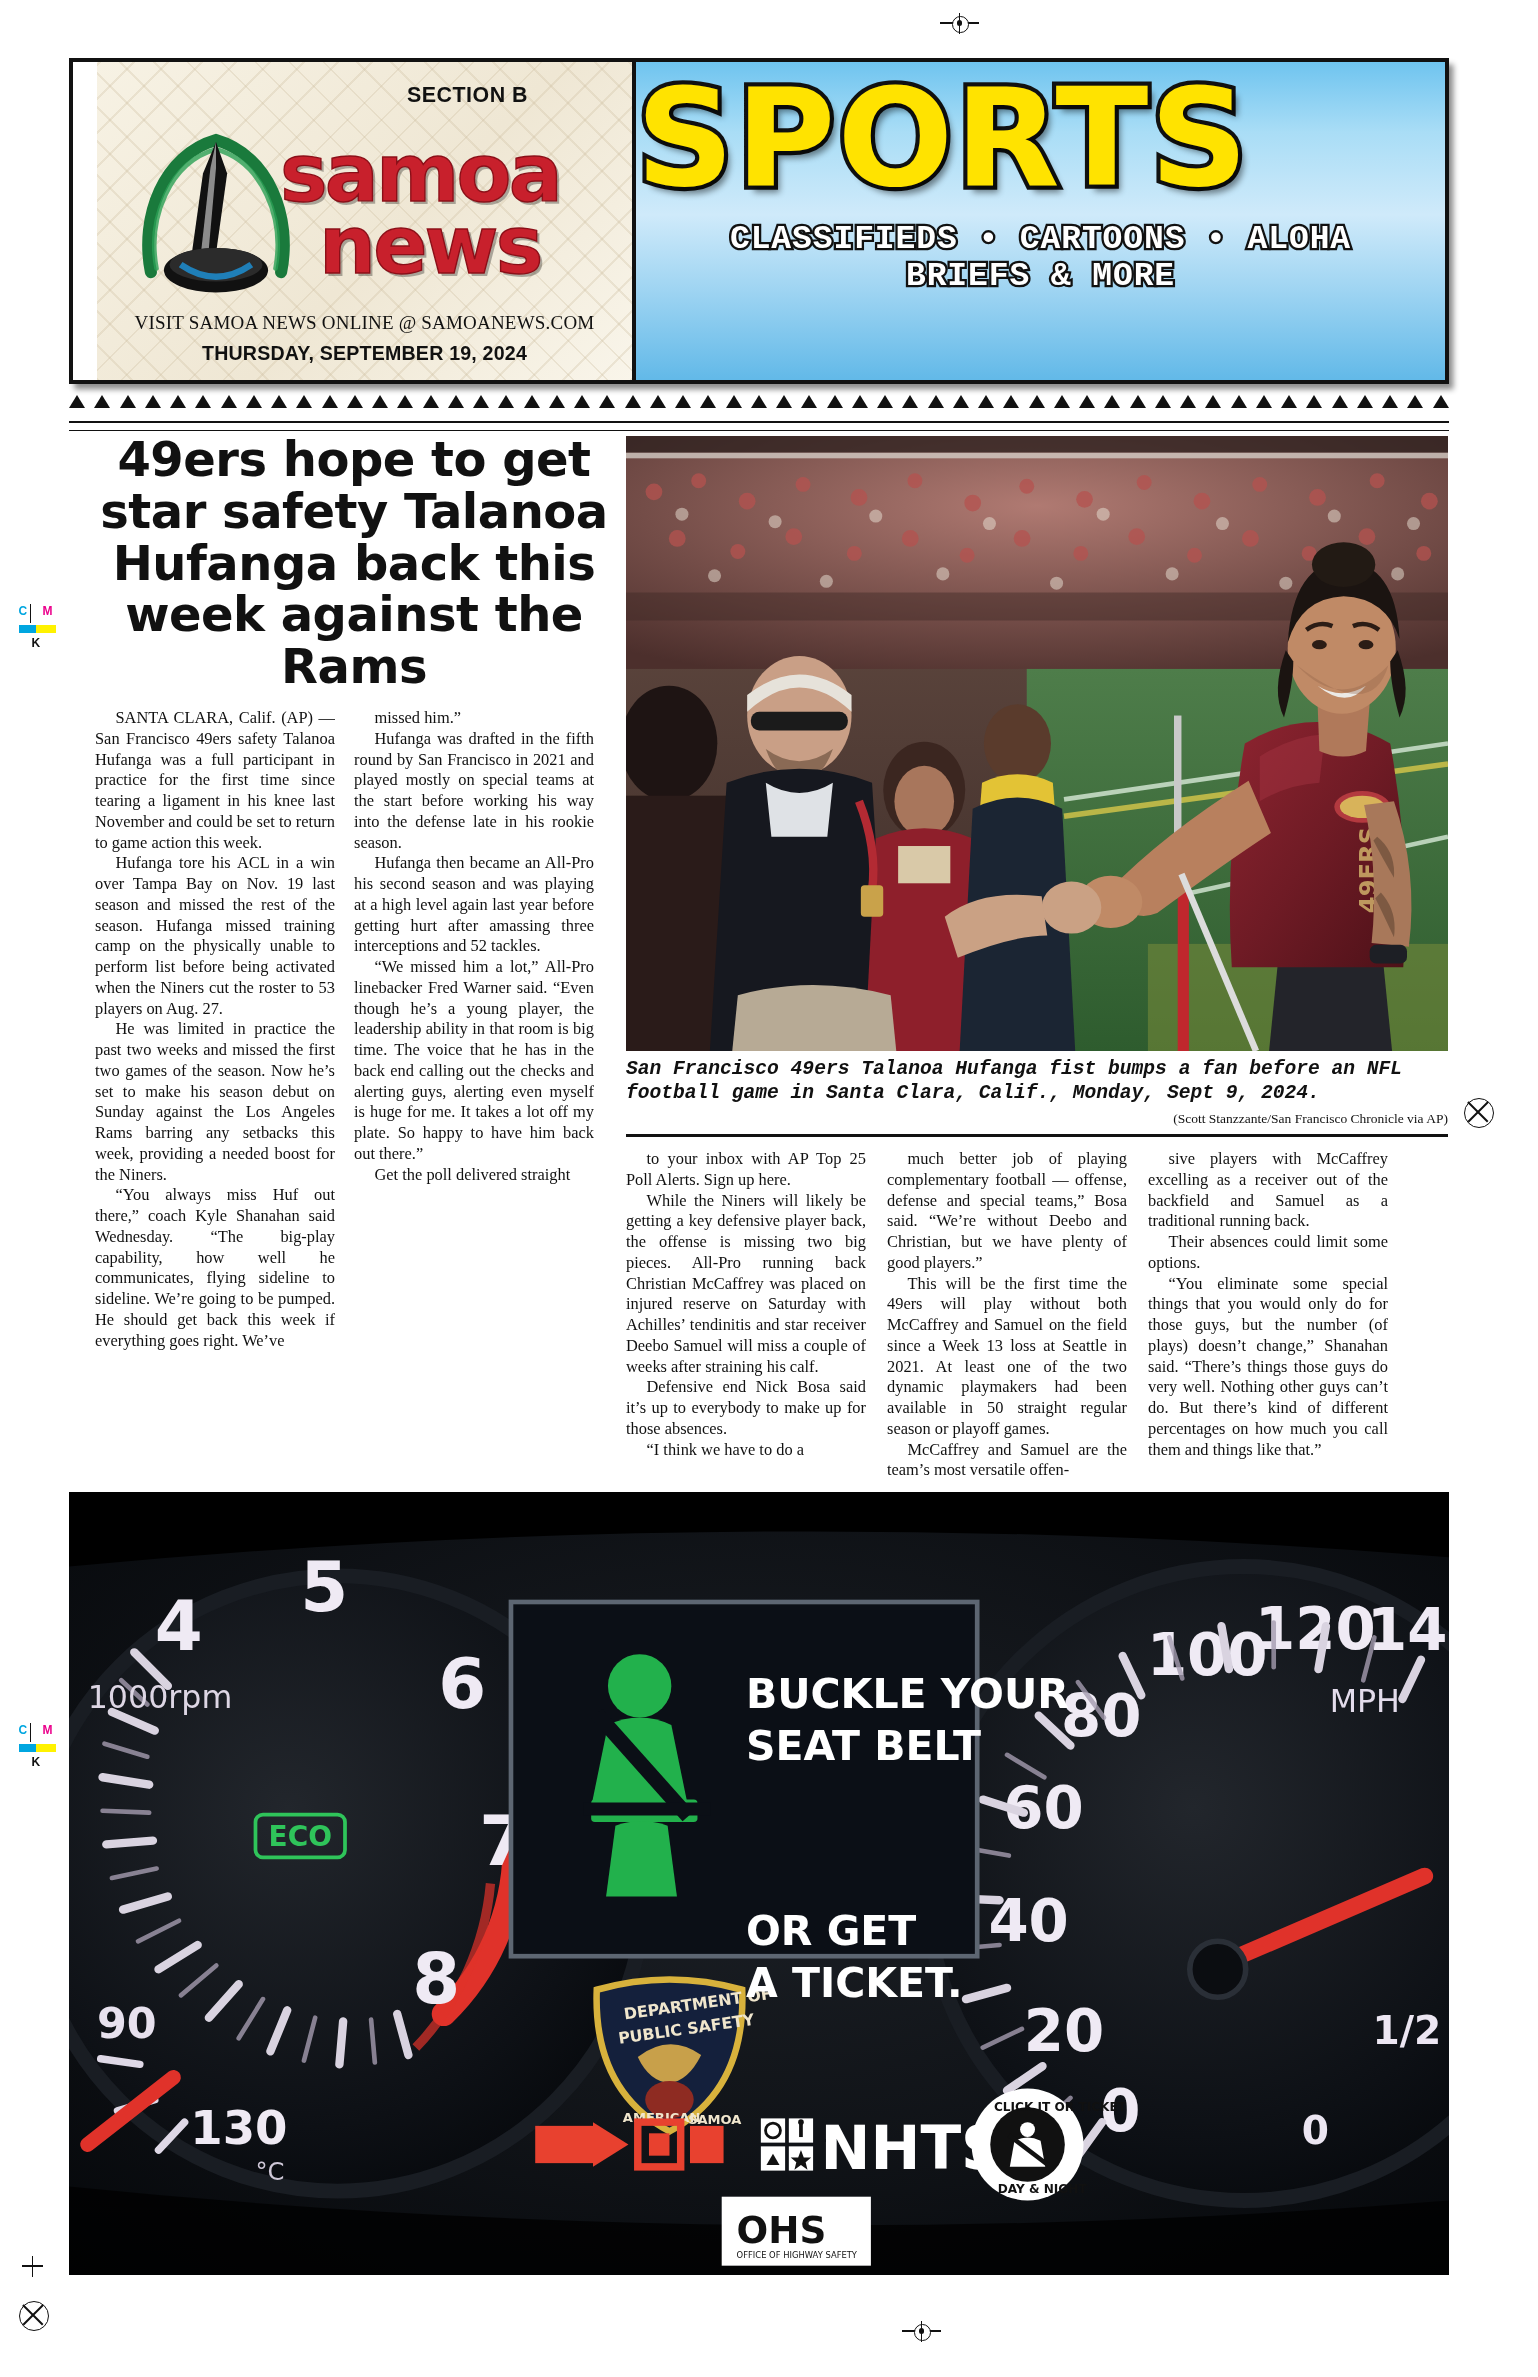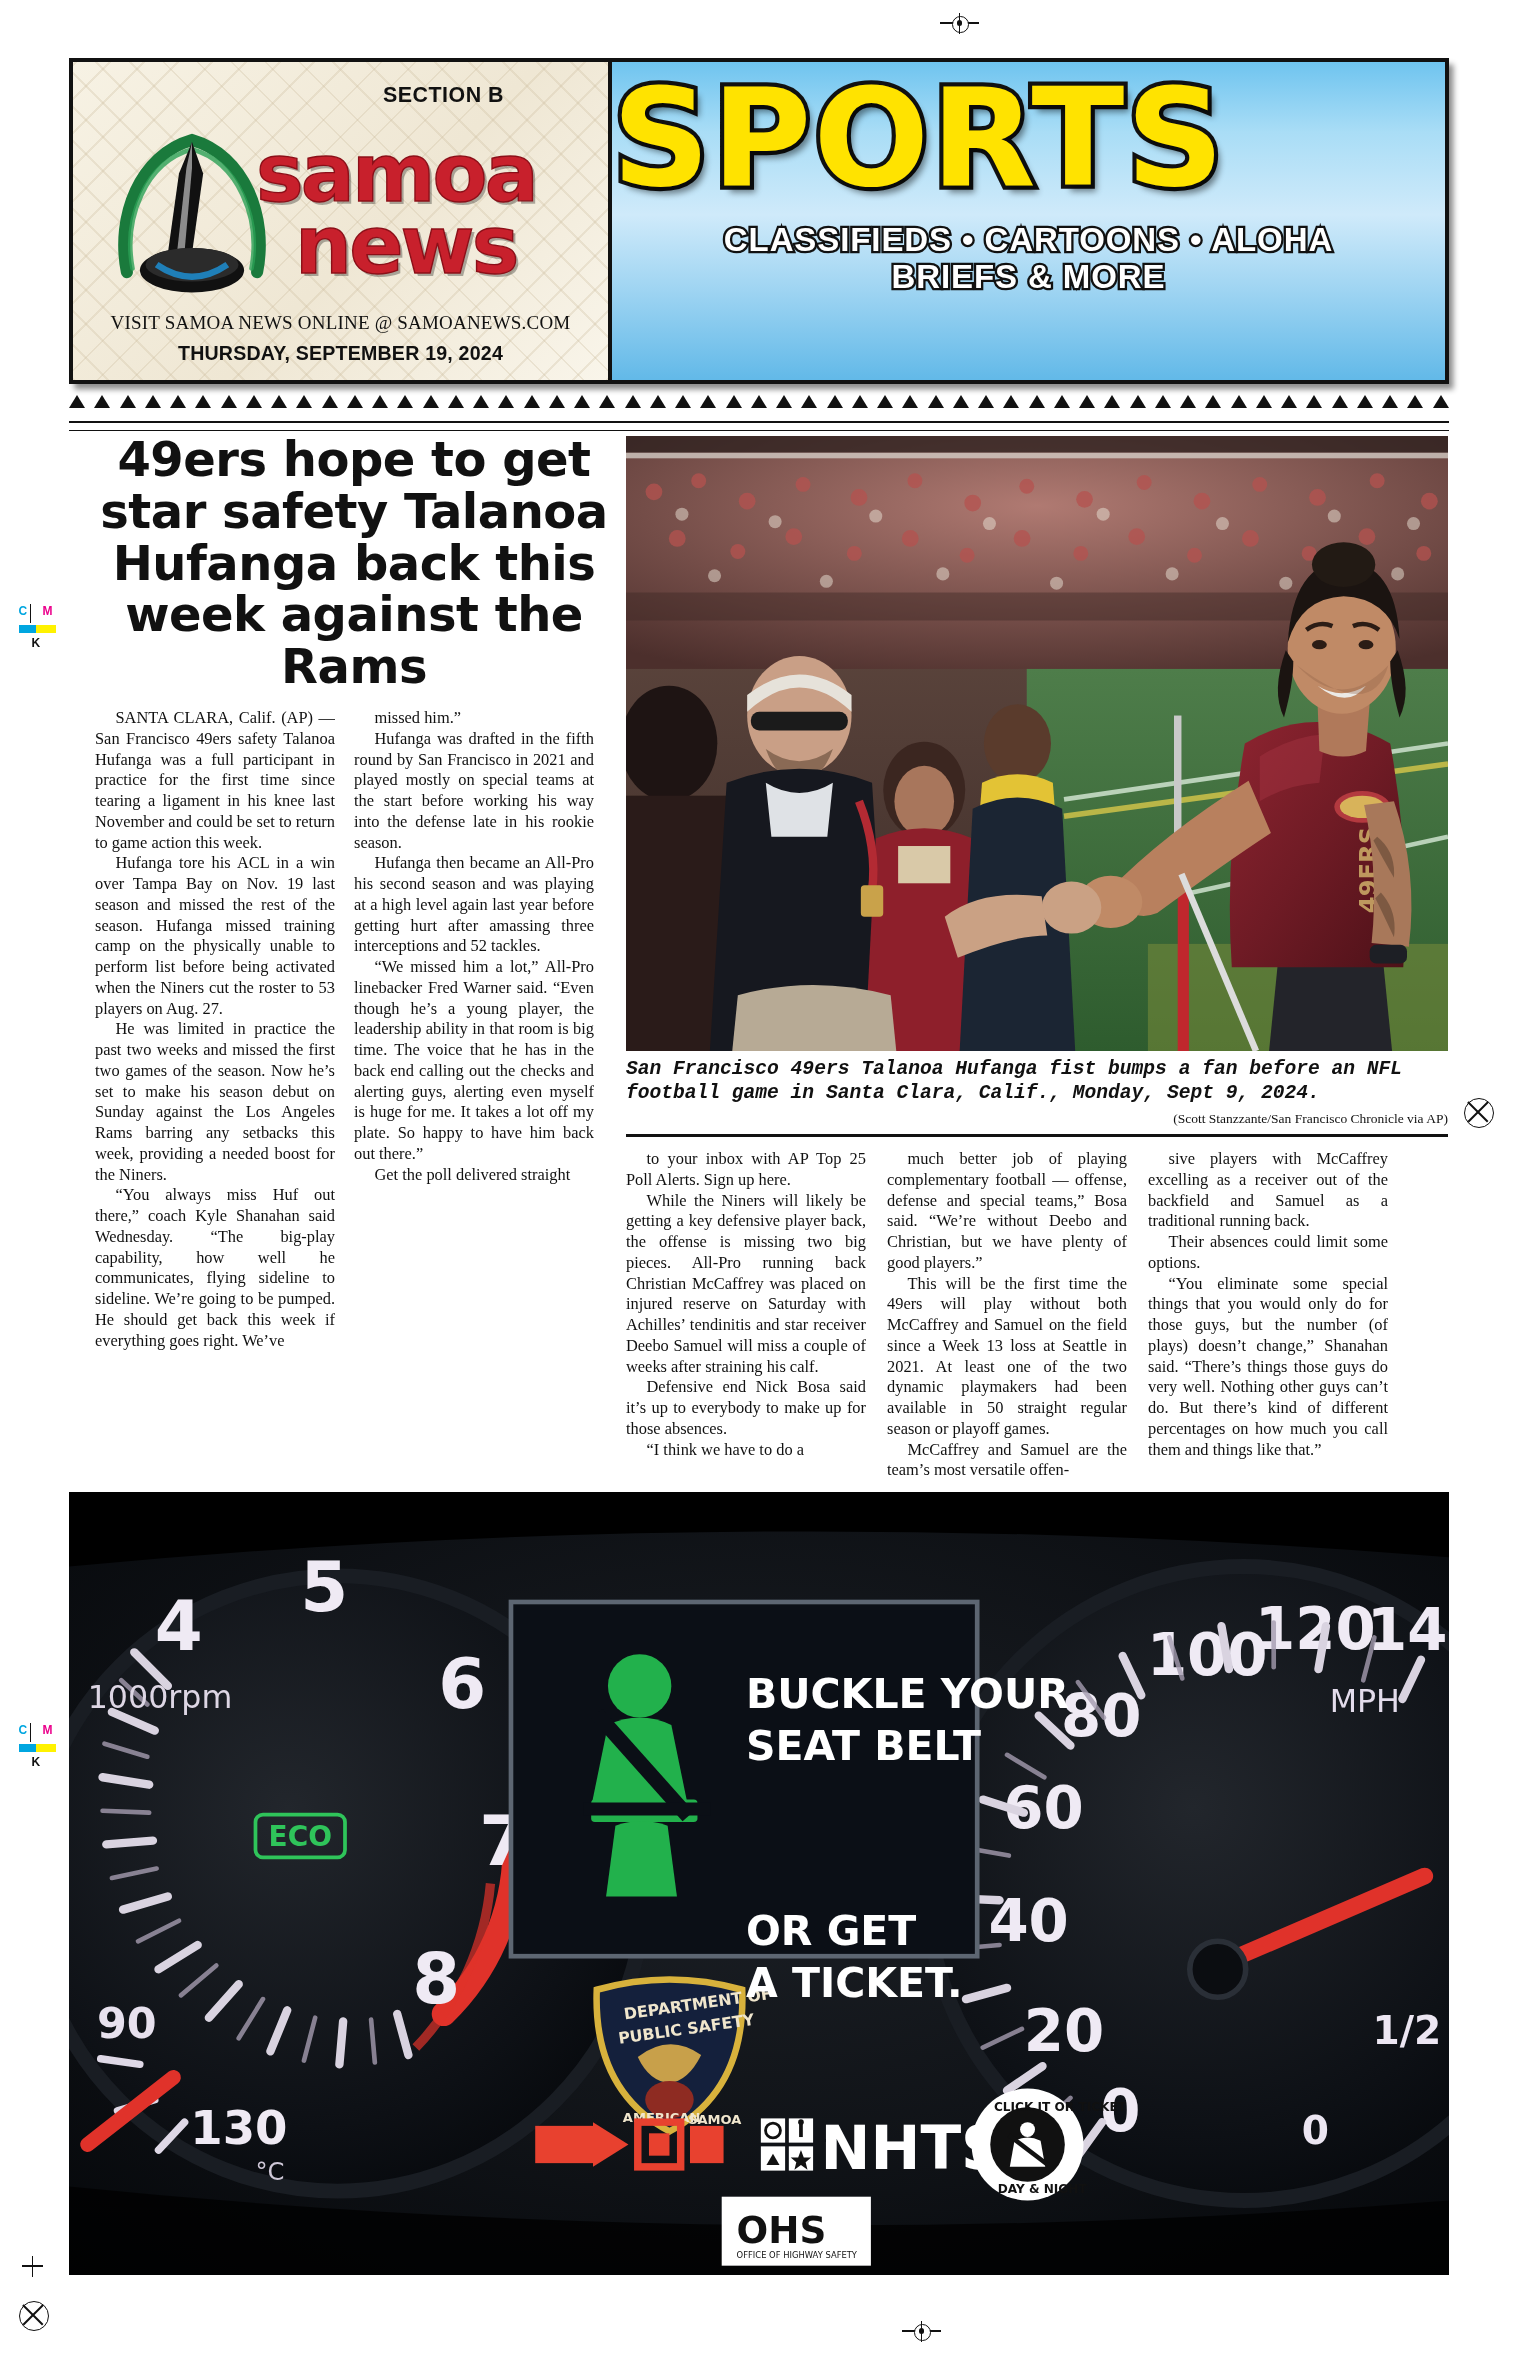--- a/index.html
+++ b/index.html
@@ -29,21 +29,21 @@
   .cmyk .c{position:absolute;left:0;top:0;color:#00a6e0;}
   .cmyk .m{position:absolute;left:24px;top:0;color:#ec008c;}
   .cmyk .y{position:absolute;left:0;top:20.5px;width:37px;height:8.4px;background:#fff200;}
   .cmyk .kbar{position:absolute;left:0;top:20.5px;width:17px;height:8.4px;background:#00a6e0;}
   .cmyk .k{position:absolute;left:13px;top:32px;color:#111;}
   .cmyk .vb{position:absolute;left:11.2px;top:0;width:1.4px;height:18.6px;background:#111;}
 
   
   .masthead{position:absolute;left:69px;top:58px;width:1380px;height:326px;
             border:4.7px solid #111;box-sizing:border-box;display:flex;background:#fff;
-            box-shadow:4.7px 5.6px 5.6px rgba(0,0,0,.45);}
+            box-shadow:4.7px 5.6px 5.6px rgba(0,0,0,.45);padding-left:24px;}
   .mast-left{position:relative;width:535px;height:100%;
              background:
                repeating-linear-gradient(45deg,rgba(205,190,160,.30) 0 1.9px,rgba(255,255,255,0) 1.9px 24px),
                repeating-linear-gradient(-45deg,rgba(205,190,160,.30) 0 1.9px,rgba(255,255,255,0) 1.9px 24px),
                linear-gradient(135deg,#f7f2e4 0%,#efe7d4 55%,#f9f5ea 100%);
              overflow:hidden;}
   .section-b{position:absolute;right:104px;top:20.5px;font-family:"Liberation Sans",sans-serif;
              font-size:21.4px;font-weight:bold;letter-spacing:0.5px;color:#111;}
   .logo-wrap{position:absolute;left:0;top:43px;width:535px;height:200px;}
   .tanoa{position:absolute;left:26px;top:9.3px;width:186px;height:186px;}
@@ -59,21 +59,21 @@
              font-family:"Liberation Sans",sans-serif;font-size:19.6px;font-weight:bold;color:#111;letter-spacing:0.2px;}
 
   .mast-right{position:relative;flex:1;height:100%;border-left:4.7px solid #111;
               background:linear-gradient(180deg,#6fc4ef 0%,#a9ddf6 22%,#cfeafa 48%,#9ed4f2 72%,#62b9e8 100%);
               overflow:hidden;}
   .sports-big{position:absolute;left:0;right:0;top:7.5px;text-align:left;
               font-family:"DejaVu Sans",sans-serif;font-weight:bold;font-size:136px;line-height:1;
               color:#ffe300;-webkit-text-stroke:8.4px #111;paint-order:stroke fill;letter-spacing:1.9px;
               text-shadow:5.6px 6.5px 6.5px rgba(0,0,0,.45);}
   .sports-sub{position:absolute;left:0;right:0;top:160px;text-align:center;
-              font-family:Liberation Sans, sans-serif;font-weight:bold;font-size:33px;line-height:1.12;
+              font-family:Liberation Mono, monospace;font-weight:bold;font-size:33px;line-height:1.12;
               color:#fff;-webkit-text-stroke:4.7px #111;paint-order:stroke fill;letter-spacing:0.9px;}
   .sports-sub span{display:block;}
 
   
   .tri-rule{position:absolute;left:69px;top:395px;width:1380px;height:15px;overflow:hidden;
             display:flex;justify-content:space-between;align-items:flex-start;}
   .tri{width:0;height:0;border-left:8.4px solid transparent;border-right:8.4px solid transparent;
        border-bottom:13px solid #111;}
 
   

